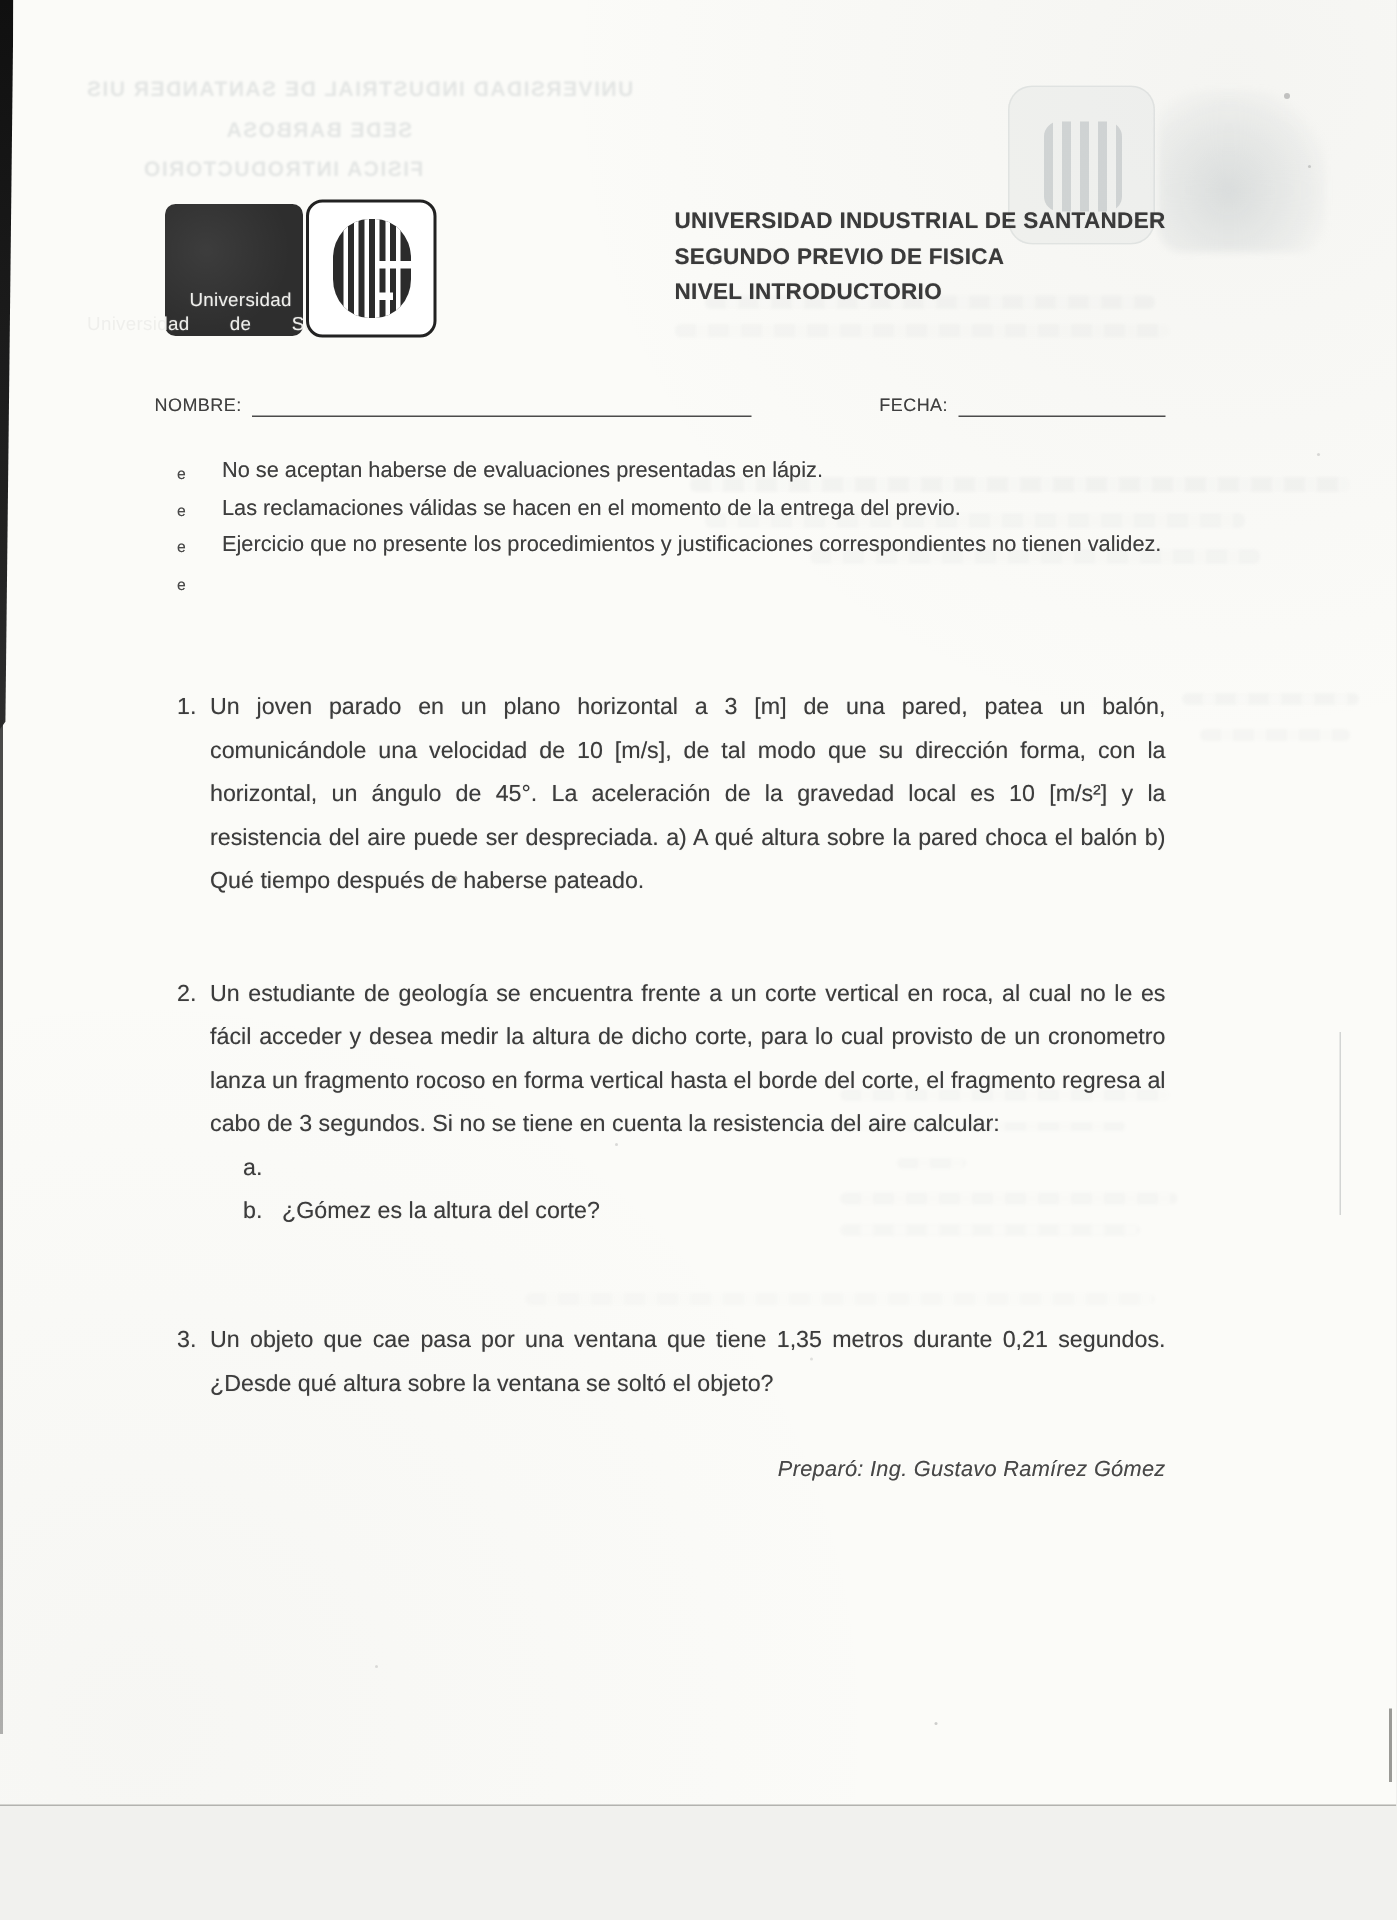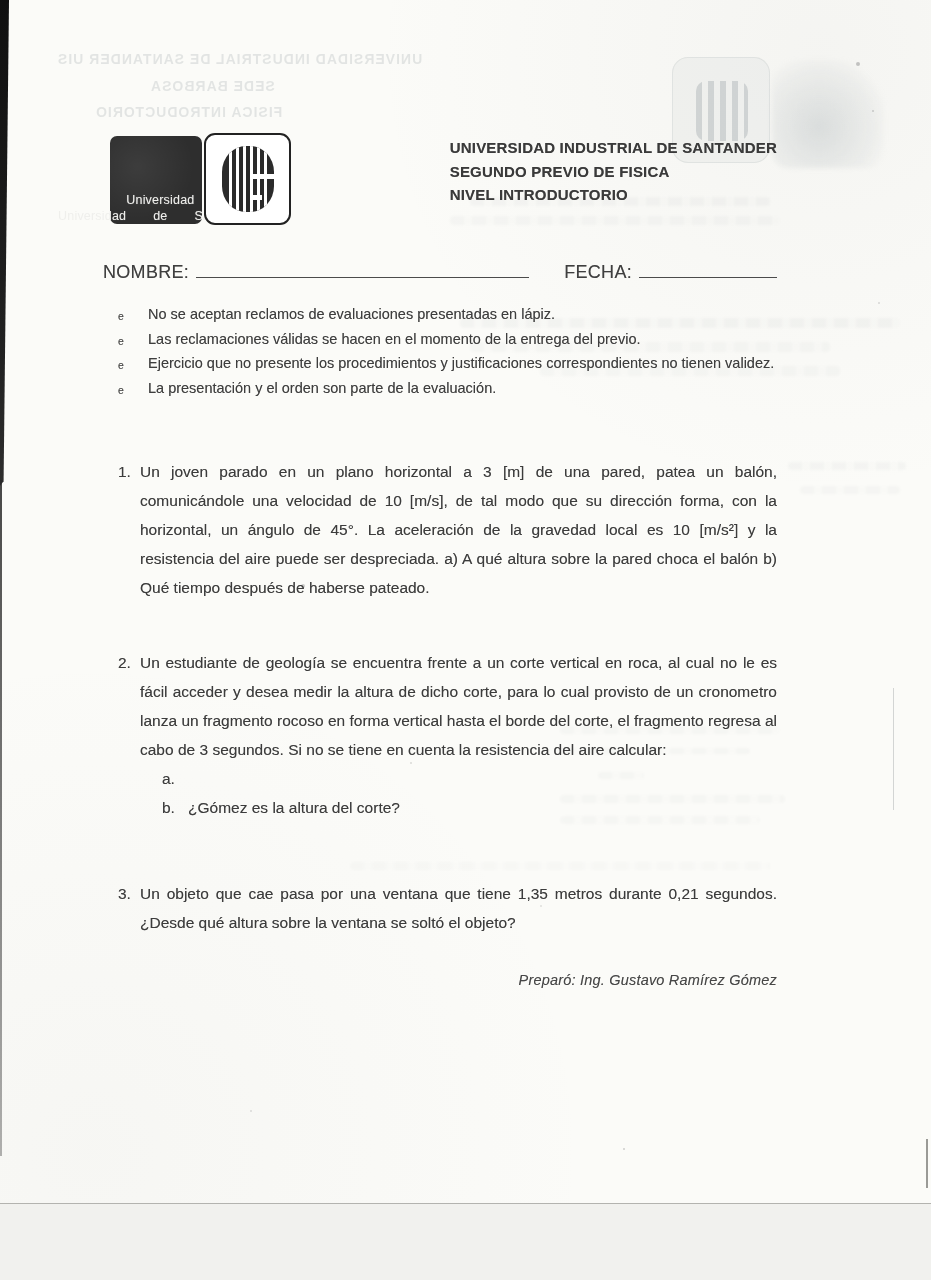--- a/index.html
+++ b/index.html
@@ -37,22 +37,22 @@
   
   .logo-dark{position:absolute;left:110px;top:136px;width:92px;height:88px;background:#2e2e2e;border-radius:7px;
     background-image:radial-gradient(circle at 30% 35%,rgba(255,255,255,.07),transparent 65%);
     display:flex;justify-content:center;text-align:center;
     color:#efefec;font-size:12.5px;line-height:16px;letter-spacing:.2px;text-shadow:0 0 1px rgba(255,255,255,.35);align-items:flex-end;}
   .logo-uis{position:absolute;left:204px;top:133px;width:87px;height:92px;background:#fff;border:2px solid #222;
     border-radius:11px;box-sizing:border-box;display:flex;align-items:center;justify-content:center;}
   .title-block{position:absolute;right:154px;top:136px;font-weight:700;font-size:15px;
     line-height:23.5px;color:#3a3a3a;letter-spacing:.2px;text-shadow:0 0 .5px rgba(60,60,60,.5);}
   
-  .form-row{position:absolute;left:103px;top:262px;width:674px;display:flex;align-items:flex-start;
-    font-size:18px;color:#3f3f3f;letter-spacing:.3px;text-shadow:0 0 .4px rgba(60,60,60,.45);}
+  .form-row{position:absolute;left:103px;top:262px;width:674px;display:flex;align-items:center;
+    font-size:12px;color:#3f3f3f;letter-spacing:.3px;text-shadow:0 0 .4px rgba(60,60,60,.45);}
   .uline{display:inline-block;border-bottom:1.6px solid #4b4b4b;height:15px;margin-left:7px;}
   .uline.name{width:333px;}
   .uline.date{width:138px;}
   .form-spacer{flex:1;}
   
   .rules{position:absolute;left:118px;top:302px;width:659px;}
   .rule-row{display:flex;line-height:24.6px;font-size:14.5px;color:#3e3e3e;text-shadow:0 0 .4px rgba(60,60,60,.45);}
   .rule-marker{width:30px;flex:0 0 30px;font-size:10.5px;color:#4a4a4a;transform:translateY(2px);}
   
   .problems{position:absolute;left:118px;top:457px;width:659px;}
@@ -139,33 +139,32 @@
     <span>NOMBRE:</span>
     <span class="uline name"></span>
     <span class="form-spacer"></span>
     <span>FECHA:</span>
     <span class="uline date"></span>
   </div>
 
   <div class="rules">
     <div class="rule-row">
       <span class="rule-marker">e</span>
-      <span>No se aceptan reclamos de evaluaciones presentadas en lápiz.</span>
+      <span>No se aceptan haberse de evaluaciones presentadas en lápiz.</span>
     </div>
     <div class="rule-row">
       <span class="rule-marker">e</span>
       <span>Las reclamaciones válidas se hacen en el momento de la entrega del previo.</span>
     </div>
     <div class="rule-row">
       <span class="rule-marker">e</span>
       <span>Ejercicio que no presente los procedimientos y justificaciones correspondientes no tienen validez.</span>
     </div>
     <div class="rule-row">
       <span class="rule-marker">e</span>
-      <span>La presentación y el orden son parte de la evaluación.</span>
     </div>
   </div>
 
   <div class="problems">
 
     <div class="problem p1">
       <span class="p-num">1.</span>
       <span class="p-text">Un joven parado en un plano horizontal a 3 [m] de una pared, patea un balón, comunicándole una velocidad de 10 [m/s], de tal modo que su dirección forma, con la horizontal, un ángulo de 45°. La aceleración de la gravedad local es 10 [m/s²] y la resistencia del aire puede ser despreciada. a) A qué altura sobre la pared choca el balón  b) Qué tiempo después de haberse pateado.</span>
     </div>
 

